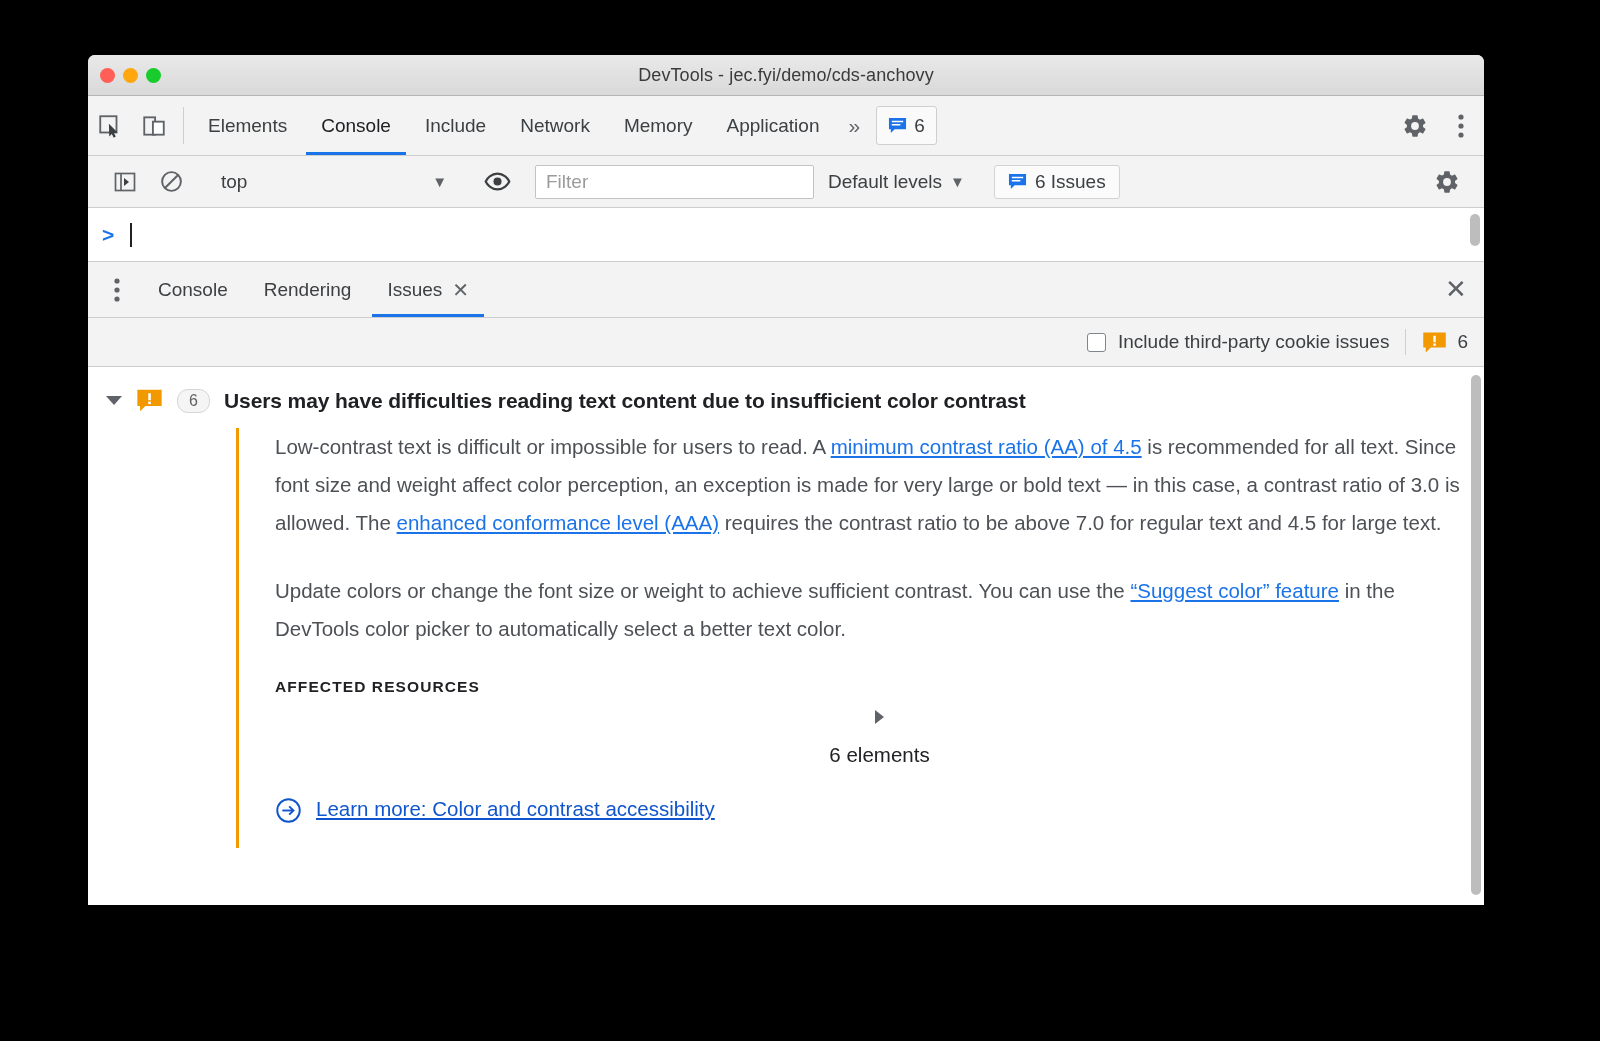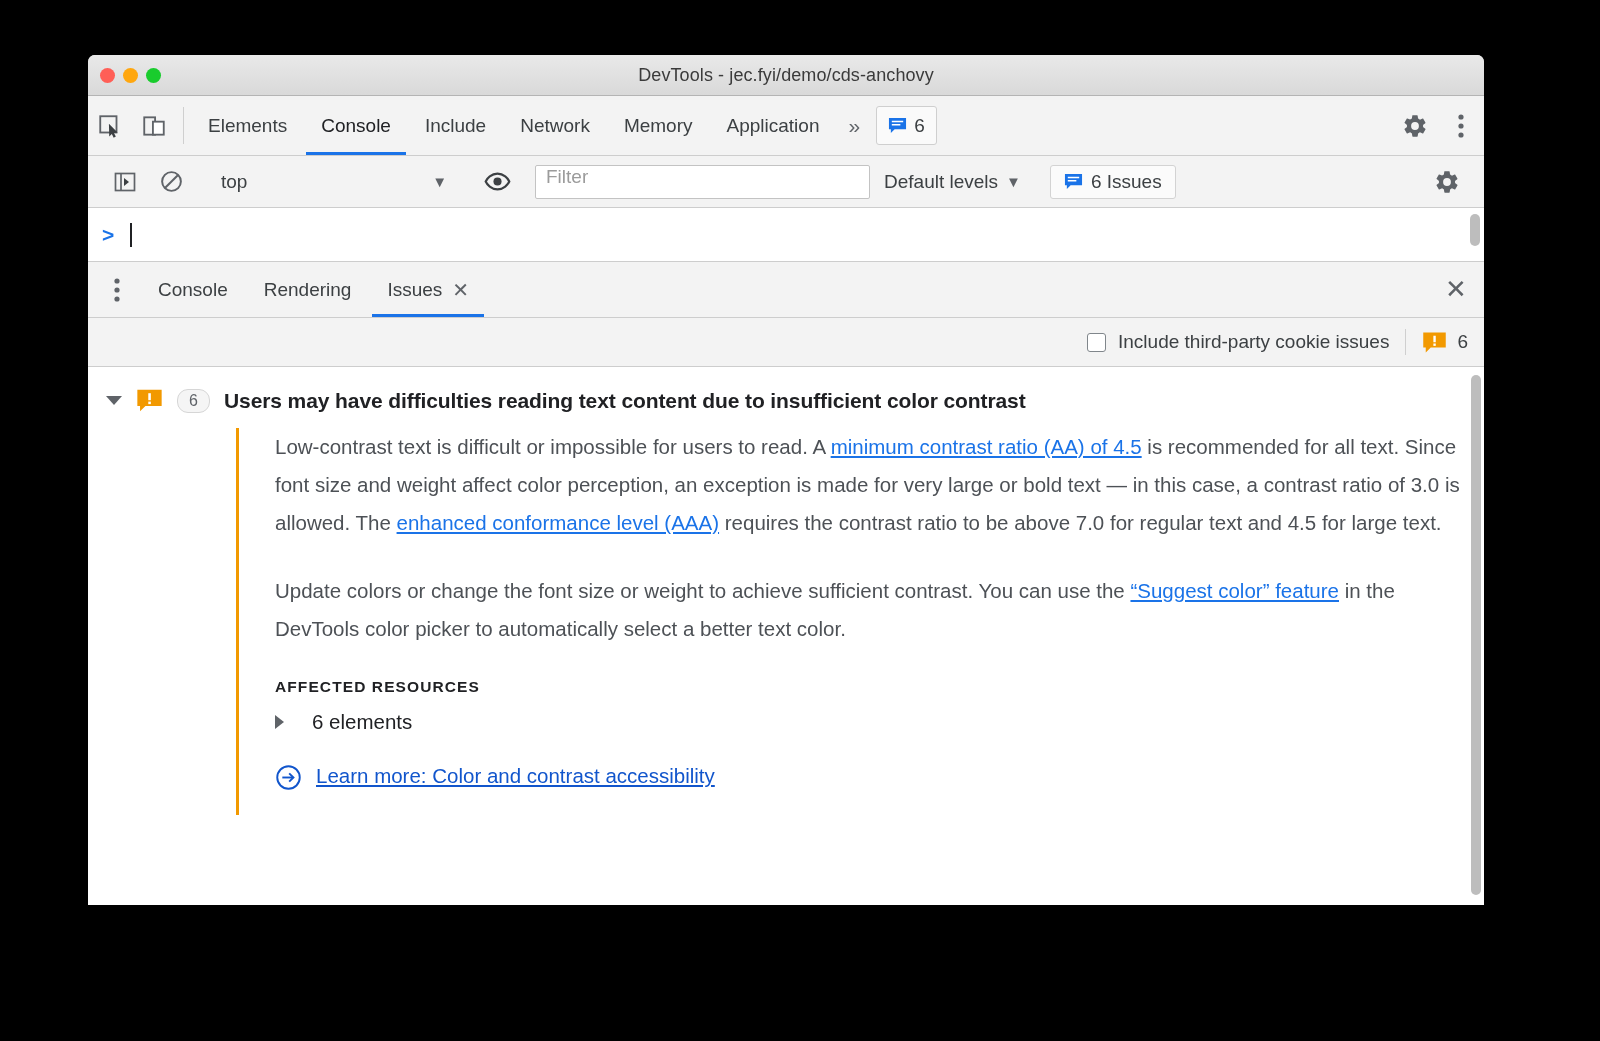--- a/index.html
+++ b/index.html
@@ -76,23 +76,23 @@
     height: 52px; background: #f3f3f3;
     border-bottom: 1px solid #cdcdcd;
     display: flex; align-items: center; padding: 0 14px;
   }
   .ct-icon { width: 46px; display: flex; align-items: center; justify-content: center; }
   .ctx-select {
     display: flex; align-items: center; justify-content: space-between;
     width: 250px; padding: 0 12px; font-size: 19px; color: #3c4043;
   }
   .filter-input {
-    width: 335px; height: 34px; background: #fff;
+    width: 279px; height: 34px; background: #fff;
     border: 1px solid #c3c3c3; border-radius: 2px;
-    display: flex; align-items: flex-start; padding: 0 10px;
+    display: flex; align-items: center; padding: 0 10px;
     font-size: 19px; color: #9b9b9b;
   }
   .levels {
     display: flex; align-items: center; gap: 8px;
     padding: 0 14px; font-size: 19px; color: #3c4043;
   }
   .issues-btn {
     display: flex; align-items: center; gap: 8px;
     border: 1px solid #d3d3d3; border-radius: 3px; background: #fbfbfb;
     padding: 5px 13px; font-size: 19px; color: #3c4043;
@@ -162,21 +162,21 @@
   }
   .para {
     font-size: 20.5px; line-height: 38px; color: #4d5156;
     max-width: 1238px; margin: 0 0 30px 0;
   }
   .lnk { color: #1a73e8; }
   .sect-title {
     font-size: 15.5px; font-weight: bold; letter-spacing: 1.1px;
     color: #202124; margin: 8px 0 14px 0;
   }
-  .resource-row { display: flex; align-items: center; gap: 28px; margin-bottom: 30px; }
+  .resource-row { display: flex; align-items: center; gap: 19px; margin-bottom: 30px; flex-direction: column; }
   .tri-right { width: 0; height: 0; border-top: 7px solid transparent; border-bottom: 7px solid transparent; border-left: 9px solid #5f6368; }
   .resource-label { font-size: 20.5px; color: #202124; }
   .learn-row { display: flex; gap: 14px; }
   .learn-link {
     font-size: 20.5px; color: #1155cc; text-decoration: underline;
   }
 
   
   .vscroll {
     position: absolute; right: 3px; width: 10px;

